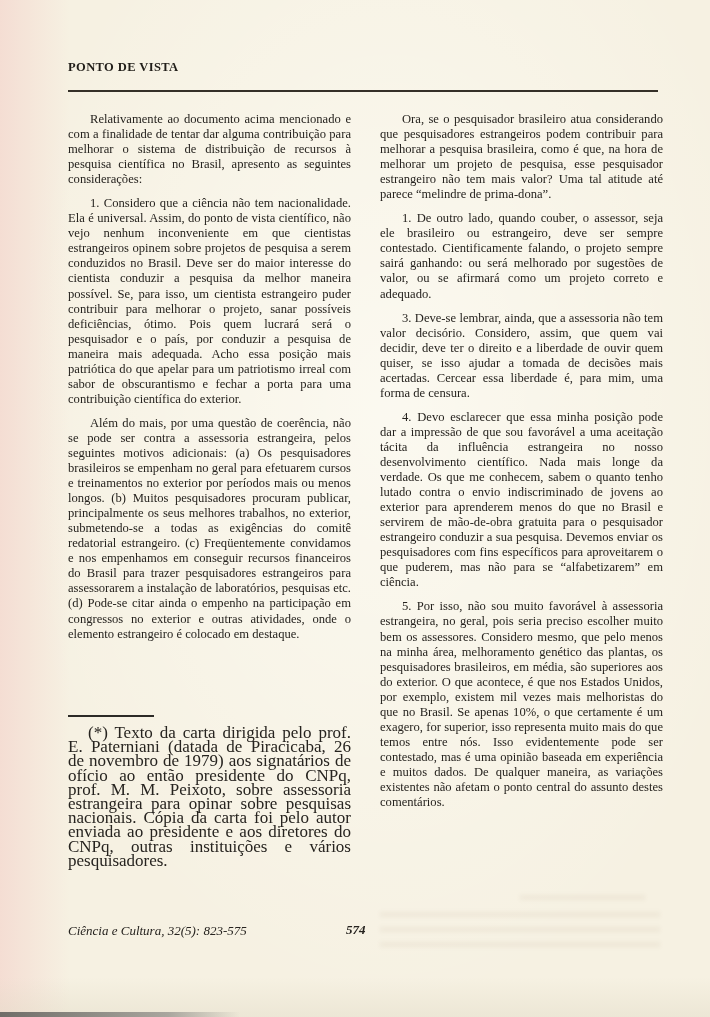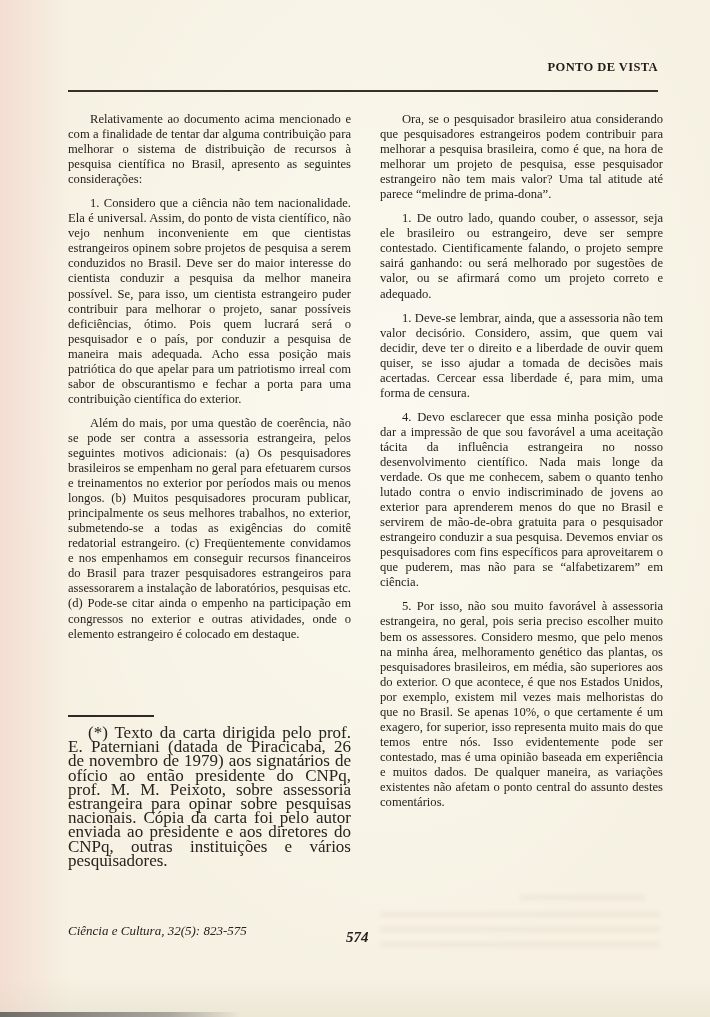--- a/index.html
+++ b/index.html
@@ -30,21 +30,21 @@
     background: linear-gradient(90deg, #6f6d68, #a9a69e 70%, rgba(169,166,158,0));
   }
   .page {
     position: absolute; left: 0; top: 0;
     width: 710px; height: 1017px;
     padding: 60px 52px 0 68px;
     box-sizing: border-box;
   }
   .kicker {
     font-size: 12.5px; line-height: 14px; font-weight: bold;
-    letter-spacing: 0.4px; margin: 0 0 16px 0; color: #211e19; text-align: right;
+    letter-spacing: 0.4px; margin: 0 0 16px 0; color: #211e19;
   }
   .title {
     font-size: 29px; line-height: 34px; font-weight: normal;
     letter-spacing: 0.4px; margin: 0 0 8px 0; color: #1d1b17;
   }
   .title sup {
     font-size: 13px; vertical-align: super; line-height: 0; margin-left: 2px;
   }
   .title-rule {
     height: 2px; background: #353028; margin: 0 0 20px 0;
@@ -63,22 +63,22 @@
   .footnote {
     font-size: 17px; line-height: 14.2px;
     text-align: justify; text-indent: 20px; margin: 0;
     hyphens: auto; -webkit-hyphens: auto;
   }
   .footer {
     position: absolute; left: 68px; top: 921px; width: 590px; height: 18px;
   }
   .citation { font-style: italic; font-size: 13px; }
   .pagenum {
-    position: absolute; left: 278px; top: 8px;
-    font-style: italic; font-size: 15px; font-weight: bold;
+    position: absolute; left: 278px; top: 1px;
+    font-style: italic; font-size: 13px; font-weight: bold;
   }
   .ghost {
     position: absolute; pointer-events: none;
     background: repeating-linear-gradient(180deg,
       rgba(150,120,92,0.16) 0 5px, rgba(150,120,92,0) 5px 15px);
     filter: blur(2px); opacity: 0.5;
   }
   .ghost-1 { left: 380px; top: 912px; width: 280px; height: 42px; }
   .ghost-2 { left: 520px; top: 895px; width: 125px; height: 12px; }
 </style>
@@ -104,21 +104,21 @@
 
       <div class="footnote-block">
         <div class="footnote-rule"></div>
         <p class="footnote">(*) Texto da carta dirigida pelo prof. E. Paterniani (datada de Piracicaba, 26 de novembro de 1979) aos signatários de ofício ao então presidente do CNPq, prof. M. M. Peixoto, sobre assessoria estrangeira para opinar sobre pesquisas nacionais. Cópia da carta foi pelo autor enviada ao presidente e aos diretores do CNPq, outras instituições e vários pesquisadores.</p>
       </div>
     </div>
 
     <div class="col col-right">
       <p class="para">Ora, se o pesquisador brasileiro atua considerando que pesquisadores estrangeiros podem contribuir para melhorar a pesquisa brasileira, como é que, na hora de melhorar um projeto de pesquisa, esse pesquisador estrangeiro não tem mais valor? Uma tal atitude até parece “melindre de prima-dona”.</p>
       <p class="para">1. De outro lado, quando couber, o assessor, seja ele brasileiro ou estrangeiro, deve ser sempre contestado. Cientificamente falando, o projeto sempre sairá ganhando: ou será melhorado por sugestões de valor, ou se afirmará como um projeto correto e adequado.</p>
-      <p class="para">1. Deve-se lembrar, ainda, que a assessoria não tem valor decisório. Considero, assim, que quem vai decidir, deve ter o direito e a liberdade de ouvir quem quiser, se isso ajudar a tomada de decisões mais acertadas. Cercear essa liberdade é, para mim, uma forma de censura.</p>
+      <p class="para">3. Deve-se lembrar, ainda, que a assessoria não tem valor decisório. Considero, assim, que quem vai decidir, deve ter o direito e a liberdade de ouvir quem quiser, se isso ajudar a tomada de decisões mais acertadas. Cercear essa liberdade é, para mim, uma forma de censura.</p>
       <p class="para">4. Devo esclarecer que essa minha posição pode dar a impressão de que sou favorável a uma aceitação tácita da influência estrangeira no nosso desenvolvimento científico. Nada mais longe da verdade. Os que me conhecem, sabem o quanto tenho lutado contra o envio indiscriminado de jovens ao exterior para aprenderem menos do que no Brasil e servirem de mão-de-obra gratuita para o pesquisador estrangeiro conduzir a sua pesquisa. Devemos enviar os pesquisadores com fins específicos para aproveitarem o que puderem, mas não para se “alfabetizarem” em ciência.</p>
       <p class="para">5. Por isso, não sou muito favorável à assessoria estrangeira, no geral, pois seria preciso escolher muito bem os assessores. Considero mesmo, que pelo menos na minha área, melhoramento genético das plantas, os pesquisadores brasileiros, em média, são superiores aos do exterior. O que acontece, é que nos Estados Unidos, por exemplo, existem mil vezes mais melhoristas do que no Brasil. Se apenas 10%, o que certamente é um exagero, for superior, isso representa muito mais do que temos entre nós. Isso evidentemente pode ser contestado, mas é uma opinião baseada em experiência e muitos dados. De qualquer maneira, as variações existentes não afetam o ponto central do assunto destes comentários.</p>
     </div>
 
   </div>
 
   <div class="footer">
     <span class="citation">Ciência e Cultura, 32(5): 823-575</span>
     <span class="pagenum">574</span>
   </div>

